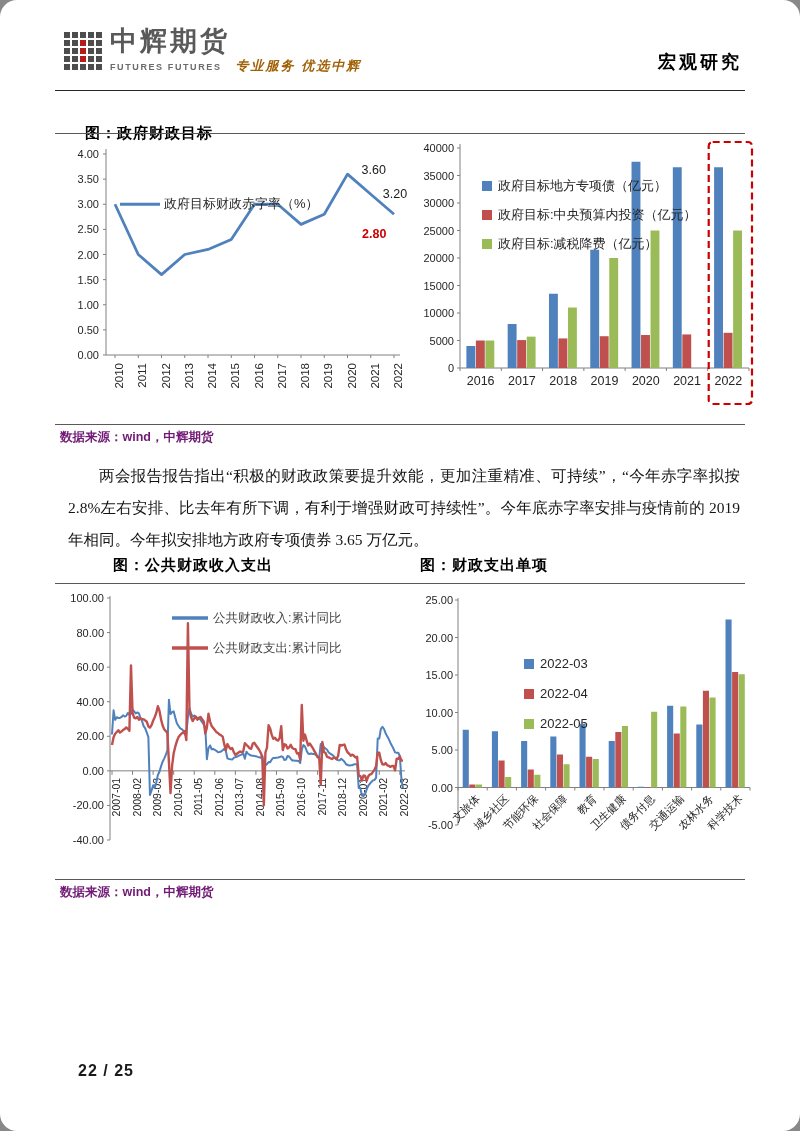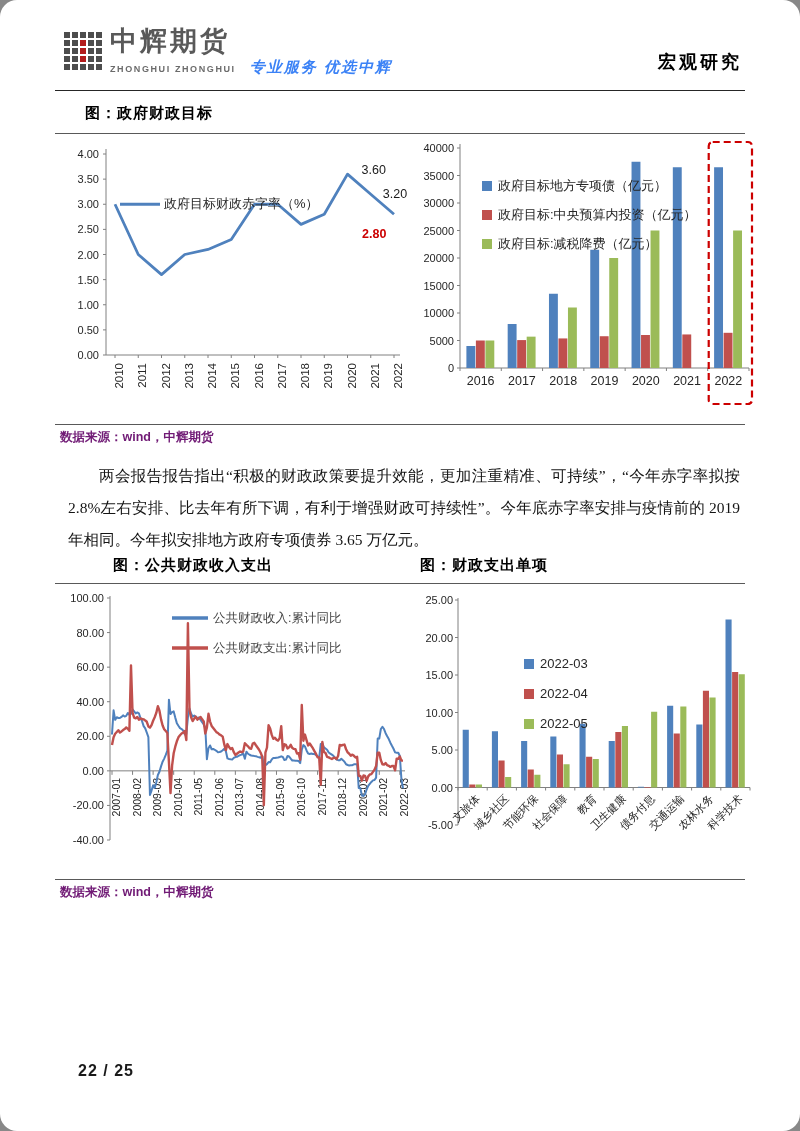--- a/index.html
+++ b/index.html
@@ -8,21 +8,21 @@
   .hr{position:absolute;left:55px;right:55px;border-top:1px solid #4a4a4a;height:0;}
   .hr-header{border-top:1.6px solid #262626;}
   
   .logo-wrap{position:absolute;left:64px;top:28px;display:flex;align-items:flex-start;}
   .logo-grid{display:grid;grid-template-columns:repeat(5,6px);grid-auto-rows:6px;gap:2px;margin-top:4px;}
   .logo-grid span{background:#4d4d4d;display:block;}
   .logo-grid span.r{background:#b31b1b;}
   .logo-txt{margin-left:8px;line-height:1;}
   .logo-cn{font-family:"Liberation Sans",sans-serif;font-weight:bold;font-size:27px;color:#595959;letter-spacing:3px;}
   .logo-en{font-family:"Liberation Sans",sans-serif;font-weight:bold;font-size:9px;color:#6b6b6b;letter-spacing:1.6px;margin-top:4px;}
-  .slogan{font-style:italic;font-weight:bold;font-size:15px;color:#3b82f6;letter-spacing:2px;}
+  .slogan{font-style:italic;font-weight:bold;font-size:13px;color:#a16207;letter-spacing:2px;}
   .report-type{position:absolute;right:58px;top:50px;font-weight:bold;font-size:18px;color:#000;letter-spacing:3px;margin-left:26px;}
   
   .fig-title{position:absolute;font-weight:bold;font-size:15px;color:#000;letter-spacing:1px;}
   .source{position:absolute;font-family:"Liberation Sans",sans-serif;font-weight:bold;font-size:12.5px;color:#701a75;}
   
   .para-block{position:absolute;left:60px;width:688px;}
   .para-block p{margin:8px;font-size:15.5px;line-height:2.05;text-align:justify;text-indent:2em;color:#141414;}
   .footer-page{position:absolute;left:78px;top:1062px;font-family:"Liberation Sans",sans-serif;
                font-weight:bold;font-size:16px;color:#1a1a1a;letter-spacing:1px;}
   svg{position:absolute;overflow:hidden;}
@@ -57,29 +57,29 @@
         <span></span>
         <span></span>
         <span></span>
         <span></span>
         <span></span>
         <span></span>
       </div>
     <div class="logo-txt">
       <div class="logo-cn">中辉期货</div>
       <div class="logo-en">
-        <span>ZHONGHUI ZHONGHUI</span>
+        <span>FUTURES FUTURES</span>
         <span class="slogan" style="margin-left:10px;">专业服务 优选中辉</span>
       </div>
     </div>
   </div>
   <div class="report-type">宏观研究</div>
   <div class="hr hr-header" style="top:90px;"></div>
 
-  <div class="fig-title" style="left:85px;top:104px;">图：政府财政目标</div>
+  <div class="fig-title" style="left:85px;top:124px;">图：政府财政目标</div>
   <div class="hr" style="top:133px;border-top-color:#595959;"></div>
 
   <svg id="c1" width="350" height="278" style="left:60px;top:140px;">
       <line x1="46" y1="9" x2="46" y2="215" stroke="#808080"></line>
       <line x1="46" y1="215" x2="340" y2="215" stroke="#808080"></line>
       <text x="39" y="219" font-size="11" fill="#262626" text-anchor="end">0.00</text>
       <line x1="43" y1="215" x2="46" y2="215" stroke="#808080"></line>
       <text x="39" y="193.875" font-size="11" fill="#262626" text-anchor="end">0.50</text>
       <line x1="43" y1="189.875" x2="46" y2="189.875" stroke="#808080"></line>
       <text x="39" y="168.75" font-size="11" fill="#262626" text-anchor="end">1.00</text>

